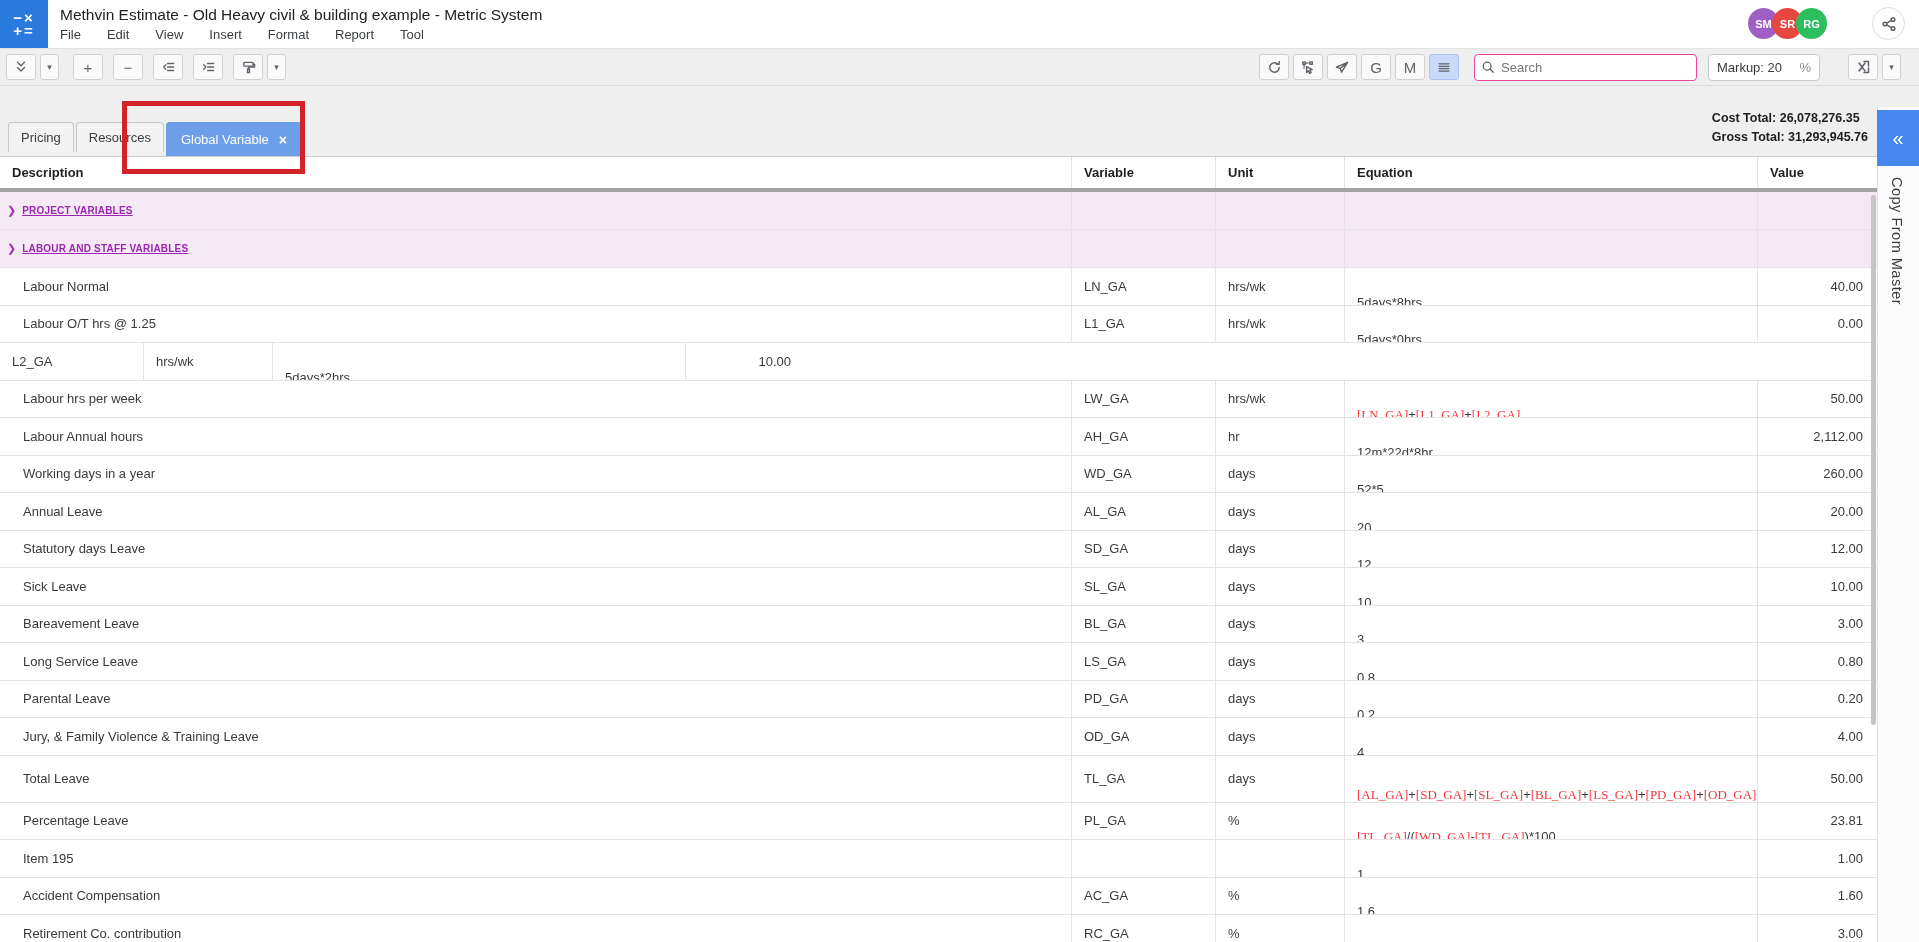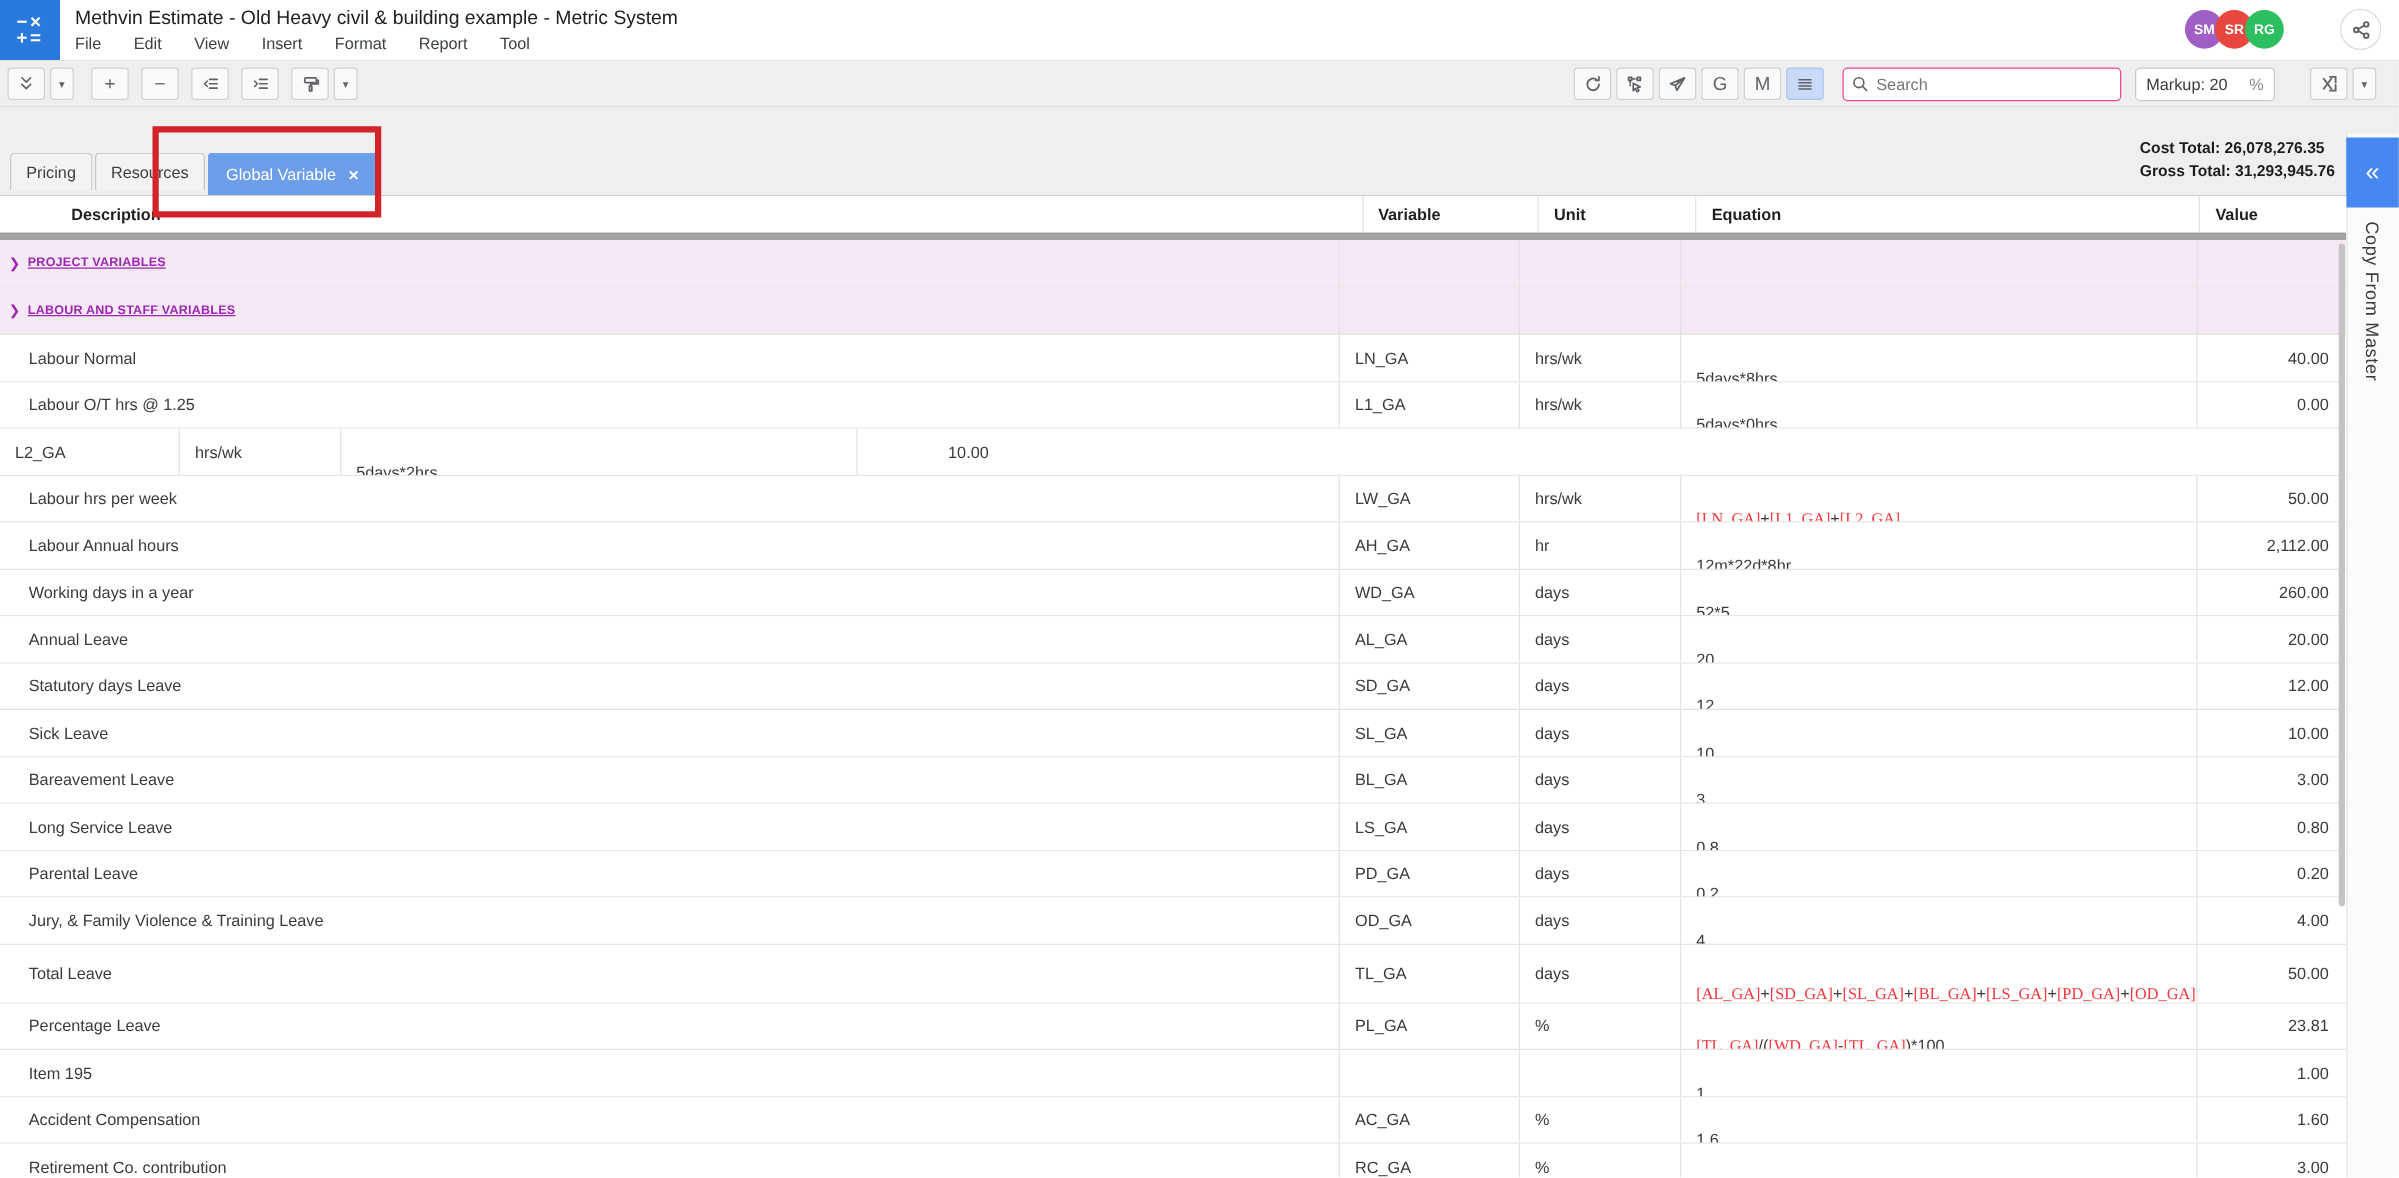--- a/index.html
+++ b/index.html
@@ -55,22 +55,22 @@
   
   .side-panel { position:absolute; right:0; top:107px; width:42px; height:835px; background:#fbfbfb;
     border-left:1px solid #e0e0e0; }
   .collapse-btn { position:absolute; right:0; top:3px; width:42px; height:56px; background:var(--collapse-blue,#4687f0);
     color:#fff; font-size:20px; display:flex; align-items:center; justify-content:center; }
   .side-label { position:absolute; top:70px; left:11px; writing-mode:vertical-rl; font-size:14.5px;
     color:#3c3c3c; letter-spacing:0.5px; }
 
   
   .grid { position:absolute; left:0; top:157px; width:1877px; height:785px; background:#fff; overflow:hidden; }
-  .grid-header { display:flex; height:35px; border-bottom:6px solid #a3a3a3; font-weight:bold; color:#1f1f1f;
-    font-size:13.5px;padding-left:45px; }
+  .grid-header { display:flex; height:35px; border-bottom:4px solid #a3a3a3; font-weight:bold; color:#1f1f1f;
+    font-size:13.5px; }
   .grid-header .cell { display:flex; align-items:center; }
   .row { display:flex; border-bottom:1px solid #e4e4e4; background:#fff; }
   .row.data { height:37.5px; }
   .row.tall { height:47px; }
   .row.group { height:38px; background:var(--purple-bg,#f6e9f6); }
   .cell { border-right:1px solid #e4e4e4; padding-left:12px; display:flex; align-items:center;
     overflow:hidden; font-size:13px; }
   .col-desc { width:1072px; }
   .col-var  { width:144px; }
   .col-unit { width:129px; }

